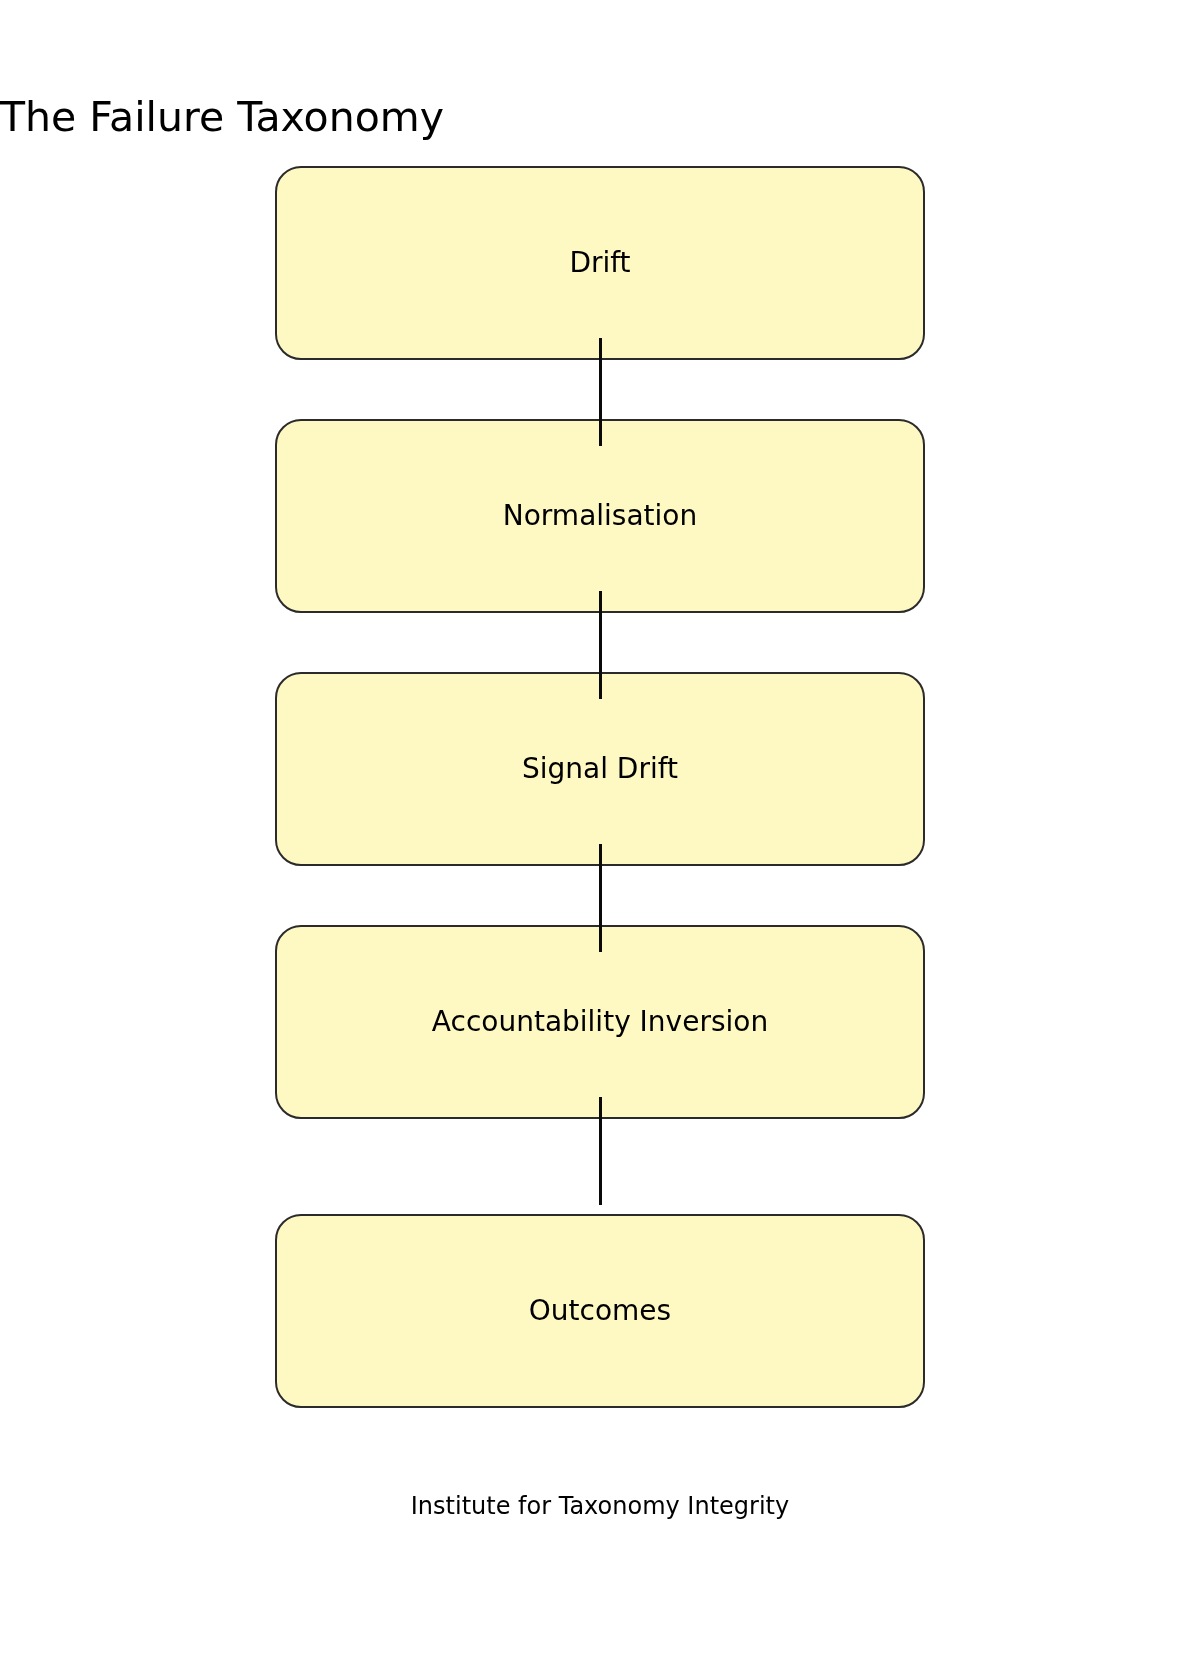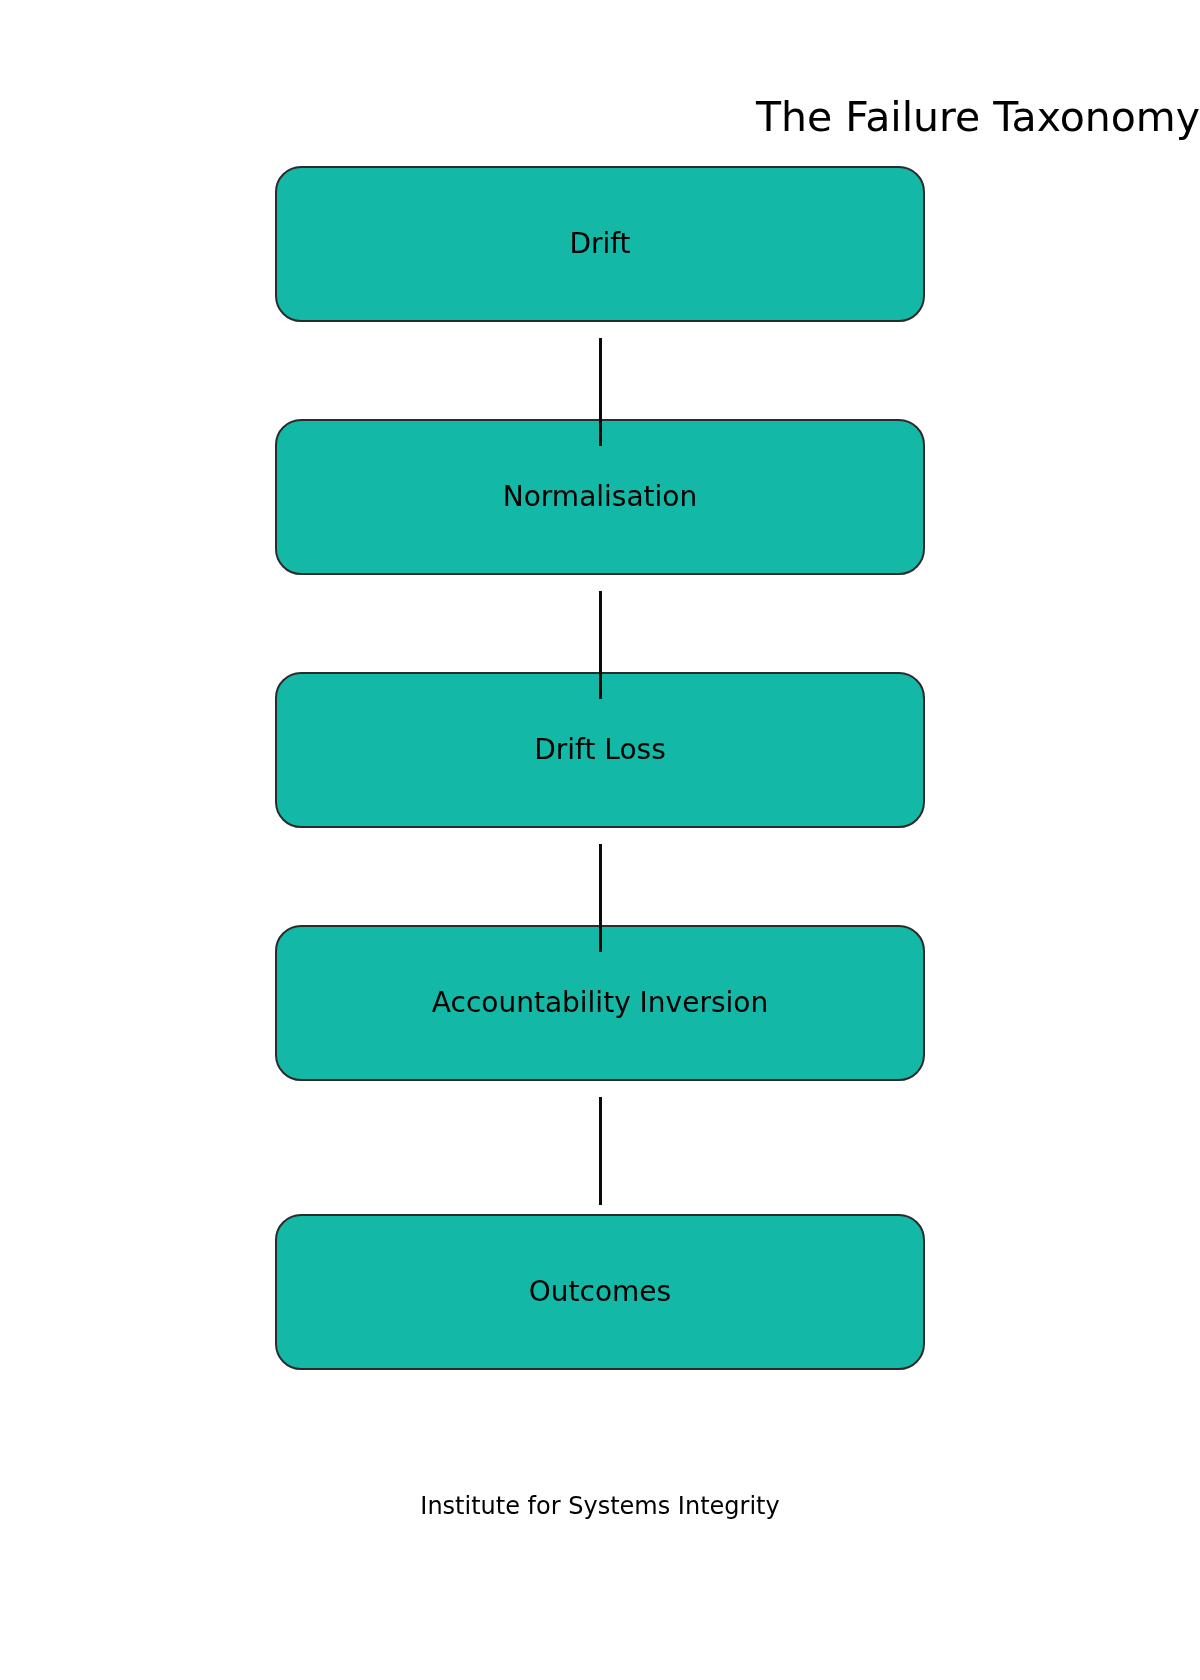--- a/index.html
+++ b/index.html
@@ -14,36 +14,36 @@
     background: #ffffff;
     font-family: "DejaVu Sans", "Liberation Sans", sans-serif;
     color: #000000;
     overflow: hidden;
   }
   .diagram-title {
     position: absolute;
     top: 93px;
     left: 0;
     width: 1200px;
-    text-align: right;
+    text-align: left;
     font-size: 41px;
     font-weight: normal;
     line-height: 1.2;
     margin: 0;
     color: #000000;
   }
   .flow-node {
     position: absolute;
     left: 275px;
     width: 650px;
-    height: 156px;
+    height: 194px;
     box-sizing: border-box;
     border: 2px solid #2b2b2b;
     border-radius: 26px;
-    background: #14b8a6;
+    background: #fef9c3;
     display: flex;
     align-items: center;
     justify-content: center;
     z-index: 1;
   }
   .flow-node .node-label {
     font-size: 28px;
     line-height: 1.2;
     color: #000000;
     white-space: nowrap;
@@ -89,30 +89,30 @@
 
   <div class="edge edge-0"></div>
 
   <div class="flow-node node-1">
     <span class="node-label">Normalisation</span>
   </div>
 
   <div class="edge edge-1"></div>
 
   <div class="flow-node node-2">
-    <span class="node-label">Drift Loss</span>
+    <span class="node-label">Signal Drift</span>
   </div>
 
   <div class="edge edge-2"></div>
 
   <div class="flow-node node-3">
     <span class="node-label">Accountability Inversion</span>
   </div>
 
   <div class="edge edge-3"></div>
 
   <div class="flow-node node-4">
     <span class="node-label">Outcomes</span>
   </div>
 
-  <div class="footer-caption">Institute for Systems Integrity</div>
+  <div class="footer-caption">Institute for Taxonomy Integrity</div>
 
 </div>
 
 </body></html>

